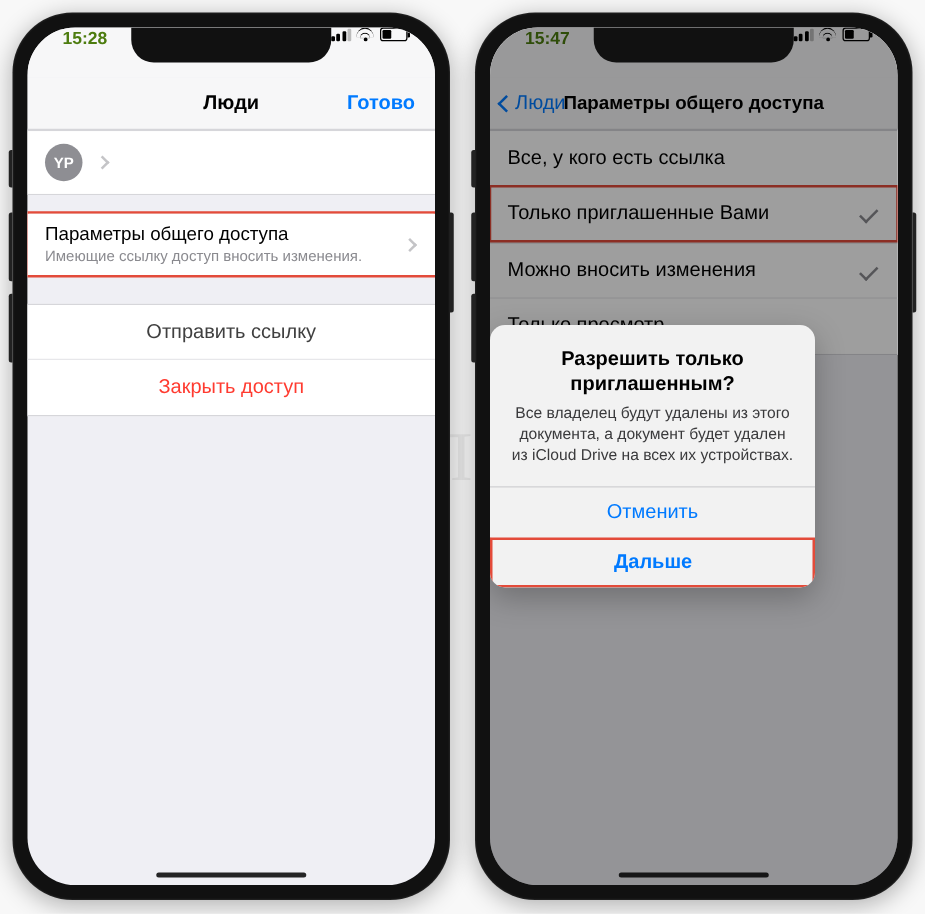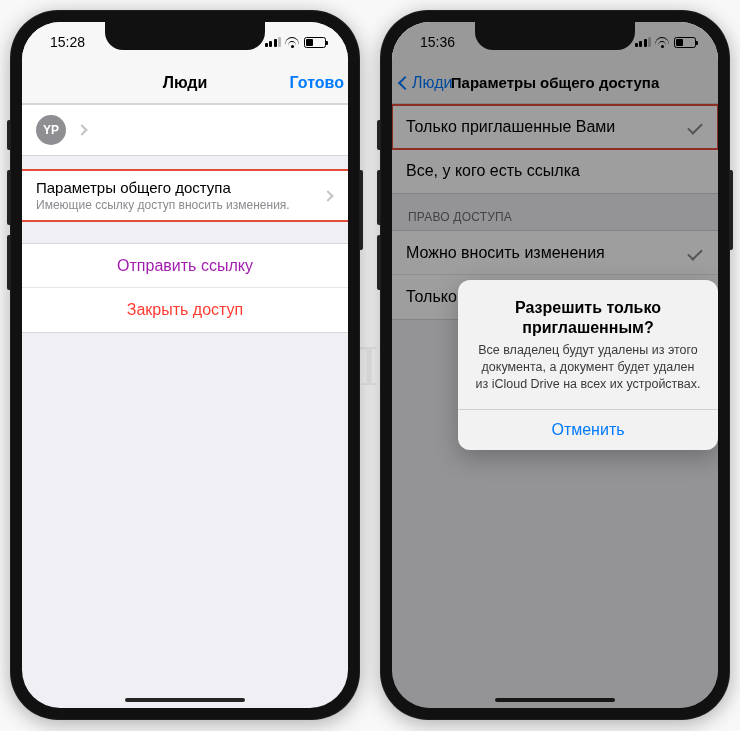--- a/index.html
+++ b/index.html
@@ -26,62 +26,62 @@
     width:100%; height:100%; background:#efeff4; border-radius:38px; overflow:hidden; position:relative;
   }
   .screen.dim::after {
     content:""; position:absolute; inset:0; background:rgba(0,0,0,0.38); z-index:5;
   }
   .notch {
     position:absolute; top:0; left:50%; transform:translateX(-50%);
     width:160px; height:28px; background:#111; border-radius:0 0 18px 18px; z-index:20;
   }
   .statusbar {
-    height:40px; display:flex; align-items:center; justify-content:space-between;
-    padding:0 22px 0 28px; font-size:14px; font-weight:400; color:#000000; background:#f7f7f8;
+    height:40px; display:flex; align-items:flex-start; justify-content:space-between;
+    padding:0 22px 0 28px; font-size:14px; font-weight:700; color:#4d7c0f; background:#f7f7f8;
   }
   .right-icons { display:flex; align-items:center; gap:4px; }
   .sig { display:flex; align-items:flex-end; gap:1.5px; }
   .sig b { width:3px; background:#000; display:block; border-radius:1px; }
   .sig b:nth-child(1){height:4px} .sig b:nth-child(2){height:6px} .sig b:nth-child(3){height:8px} .sig b:nth-child(4){height:10px; background:#bbb}
   .wifi { width:15px; height:11px; position:relative; }
   .wifi::before,.wifi::after{content:"";position:absolute;border:1.8px solid #000;border-bottom:none;border-left:none;border-right:none;border-radius:50% 50% 0 0/100% 100% 0 0;}
   .wifi::before{width:14px;height:7px;left:0;top:0}
   .wifi::after{width:8px;height:4px;left:3px;top:4px}
   .wifi i{position:absolute;width:3px;height:3px;background:#000;border-radius:50%;left:6px;top:8px}
   .bat { width:22px; height:11px; border:1px solid #000; border-radius:2.5px; position:relative; }
   .bat::after{content:"";position:absolute;right:-3px;top:3px;width:2px;height:4px;background:#000;border-radius:0 1px 1px 0}
   .bat i{position:absolute;left:1px;top:1px;width:7px;height:7px;background:#000;border-radius:1px}
   .navbar {
     height:42px; background:#f7f7f8; border-bottom:1px solid #d6d6da;
     display:flex; align-items:center; justify-content:center; position:relative; font-size:16px;
   }
   .navbar .title { font-weight:600; color:#000; }
-  .navbar .done { position:absolute; right:4px; color:#007aff; font-weight:600; }
+  .navbar .done { position:absolute; right:16px; color:#007aff; font-weight:600; }
   .navbar .back { position:absolute; left:8px; color:#007aff; display:flex; align-items:center; gap:2px; font-size:16px; }
   .chev-left { width:10px; height:10px; border-left:2px solid #007aff; border-bottom:2px solid #007aff; transform:rotate(45deg); }
   .content { background:#efeff4; }
   .group { background:#fff; border-top:1px solid #d6d6da; border-bottom:1px solid #d6d6da; }
   .sect-header { font-size:12px; color:#6d6d72; padding:16px 16px 6px; text-transform:uppercase; letter-spacing:0.2px; }
   .row {
     min-height:44px; padding:10px 14px; display:flex; align-items:center; position:relative;
     border-bottom:1px solid #e7e7ea; background:#fff;
   }
   .row:last-child { border-bottom:none; }
   .row .label { flex:1; font-size:16px; color:#000; }
   .row .sub { font-size:12px; color:#8a8a8f; margin-top:2px; }
   .row .col { flex:1; display:flex; flex-direction:column; }
   .chev { width:8px; height:8px; border-top:2px solid #c4c4c7; border-right:2px solid #c4c4c7; transform:rotate(45deg); margin-right:2px; }
   .check { width:14px; height:8px; border-left:2px solid #8a8a8f; border-bottom:2px solid #8a8a8f; transform:rotate(-45deg); margin-right:2px; }
   .avatar { width:30px; height:30px; border-radius:50%; background:#8e8e93; color:#fff; font-size:12px; font-weight:600; display:flex; align-items:center; justify-content:center; margin-right:12px; }
   .btnrow { text-align:center; justify-content:center; }
-  .btnrow .label { flex:none; text-align:center; color:#a21caf; }
+  .btnrow .label { flex:none; text-align:center; color:#404040; }
   .btnrow.danger .label { color:#ff3b30; }
   .highlight { outline:2.5px solid #e34b3a; outline-offset:-1px; position:relative; z-index:2; }
-  .alert-wrap { position:absolute; inset:0; display:flex; align-items:center; justify-content:flex-end; z-index:10; }
+  .alert-wrap { position:absolute; inset:0; display:flex; align-items:center; justify-content:flex-start; z-index:10; }
   .alert {
     width:260px; background:#f2f2f2; border-radius:12px; overflow:hidden;
     box-shadow:0 8px 24px rgba(0,0,0,0.25);
   }
   .alert .a-body { padding:18px 16px 16px; text-align:center; }
   .alert .a-title { font-size:16px; font-weight:600; color:#000; margin-bottom:4px; line-height:1.25; }
   .alert .a-msg { font-size:12.5px; color:#3a3a3c; line-height:1.35; }
   .alert .a-btns { display:flex; border-top:1px solid #cfcfd2;flex-direction:column; }
   .alert .a-btn { flex:1; padding:11px 0; text-align:center; font-size:16px; color:#007aff; }
   .alert .a-btn + .a-btn { border-left:1px solid #cfcfd2; font-weight:600; }
@@ -152,21 +152,21 @@
       </div>
       <div class="home-ind"></div>
     </div>
   </div>
 
   <div class="phone">
     <div class="rbtn"></div>
     <div class="screen dim">
       <div class="notch"></div>
       <div class="statusbar">
-        <span>15:36</span>
+        <span>15:47</span>
         <div class="right-icons">
           <span class="sig">
               <b></b>
               <b></b>
               <b></b>
               <b></b>
             </span>
           <span class="wifi">
               <i></i>
             </span>
@@ -177,48 +177,48 @@
       </div>
       <div class="navbar">
         <span class="back">
           <span class="chev-left"></span>
           <span>Люди</span>
         </span>
         <span class="title" style="font-size:15px">Параметры общего доступа</span>
       </div>
       <div class="content">
         <div class="group" style="margin-top:0">
+          <div class="row">
+            <span class="label">Все, у кого есть ссылка</span>
+          </div>
           <div class="row highlight">
             <span class="label">Только приглашенные Вами</span>
             <span class="check"></span>
           </div>
-          <div class="row">
-            <span class="label">Все, у кого есть ссылка</span>
-          </div>
-        </div>
-        <div class="sect-header">ПРАВО ДОСТУПА</div>
+        </div>
         <div class="group" style="margin-top:0">
           <div class="row">
             <span class="label">Можно вносить изменения</span>
             <span class="check"></span>
           </div>
           <div class="row">
             <span class="label">Только просмотр</span>
           </div>
         </div>
       </div>
 
       <div class="alert-wrap">
         <div class="alert">
           <div class="a-body">
             <div class="a-title">Разрешить только приглашенным?</div>
             <div class="a-msg">Все владелец будут удалены из этого документа, а документ будет удален из iCloud Drive на всех их устройствах.</div>
           </div>
           <div class="a-btns">
             <div class="a-btn">Отменить</div>
+            <div class="a-btn hl">Дальше</div>
           </div>
         </div>
       </div>
       <div class="home-ind"></div>
     </div>
   </div>
 
 </div>
 
 </body></html>

